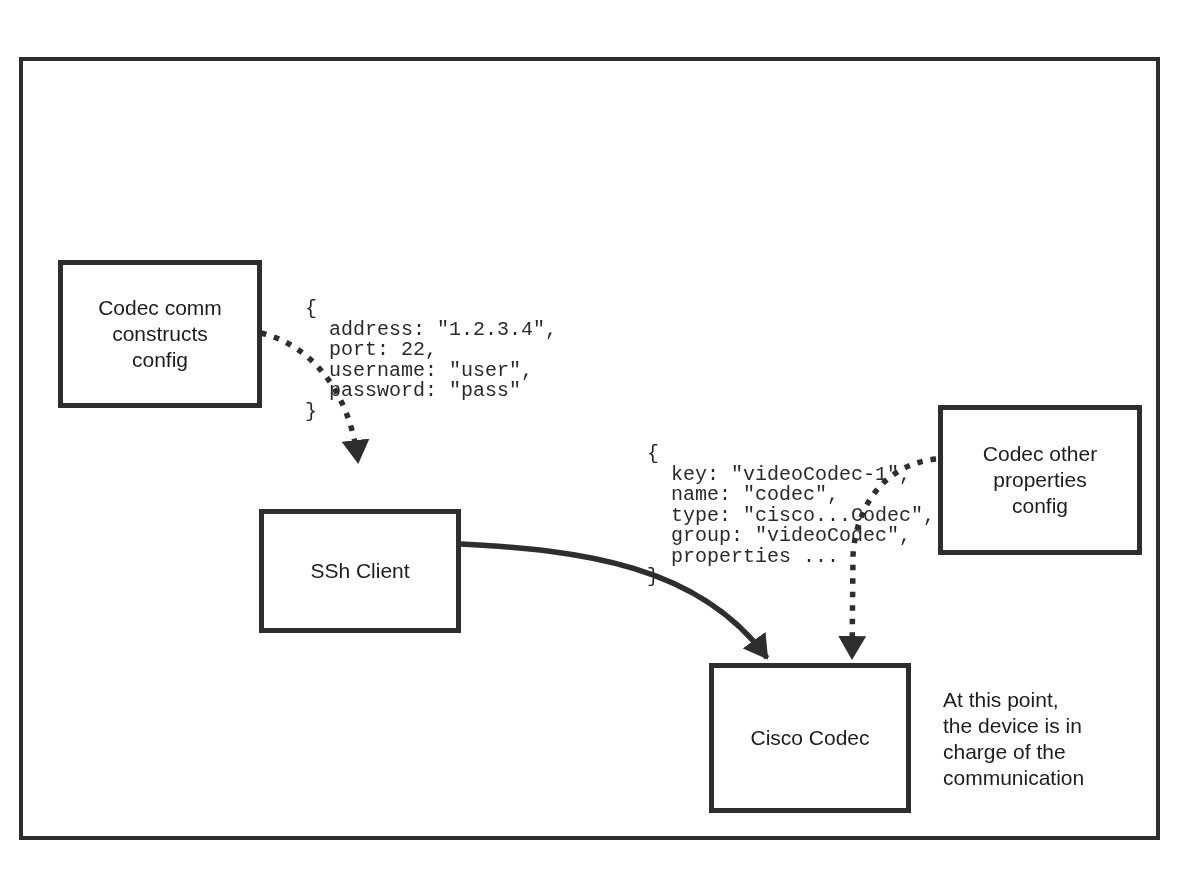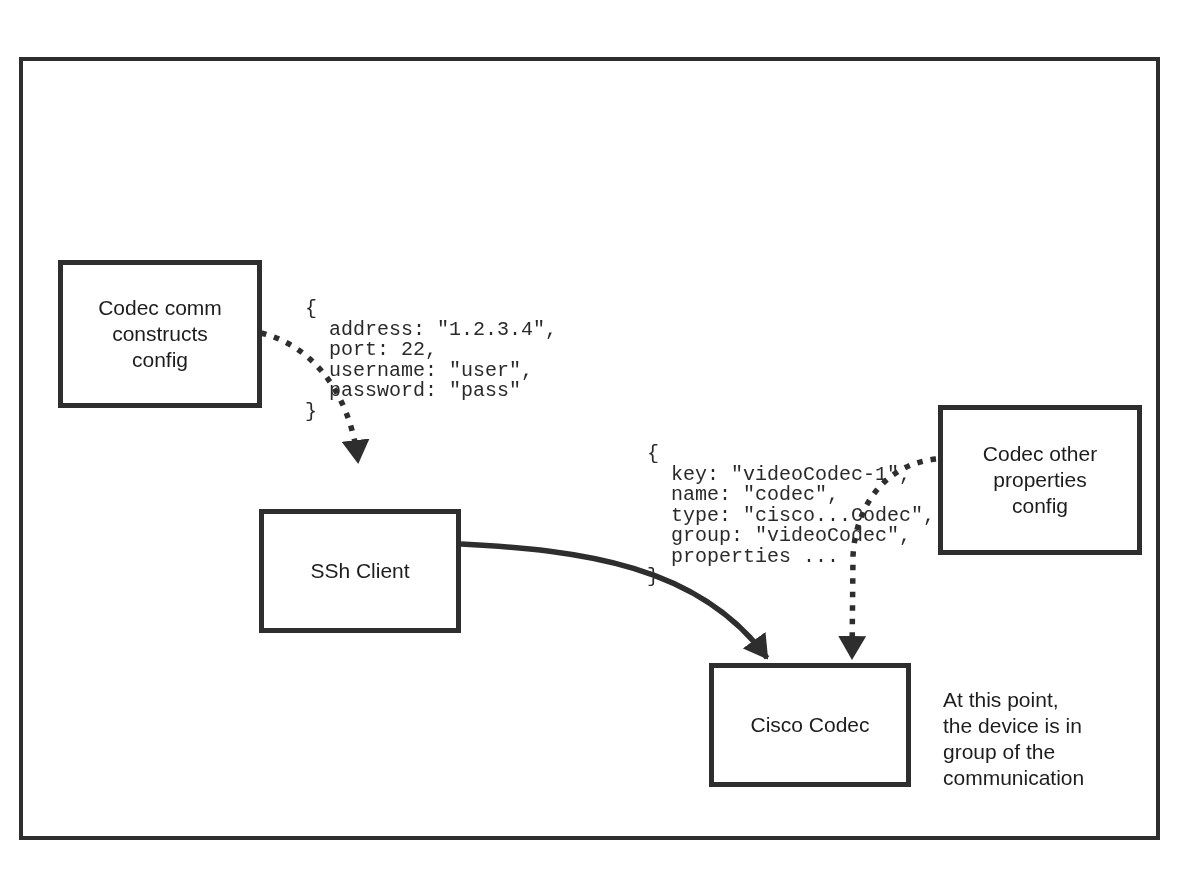--- a/index.html
+++ b/index.html
@@ -55,21 +55,21 @@
     color: #2a2a2a;
     white-space: pre;
   }
   #note-step1 { left: 60px;  top: 88px;  width: 440px; }
   #note-step2 { left: 650px; top: 93px;  width: 480px; }
   #note-result{ left: 943px; top: 687px; width: 220px; }
 
   #node-codec-comm-config  { left: 58px;  top: 260px; width: 204px; height: 148px; }
   #node-ssh-client         { left: 259px; top: 469px; width: 202px; height: 124px; margin-top: 40px; }
   #node-codec-other-config { left: 938px; top: 385px; width: 204px; height: 150px; margin-top: 20px; }
-  #node-cisco-codec        { left: 709px; top: 663px; width: 202px; height: 124px; }
+  #node-cisco-codec        { left: 709px; top: 663px; width: 202px; height: 150px; }
 
   #code-comm-properties  { left: 305px; top: 299px; }
   #code-codec-properties { left: 647px; top: 444px; }
 
   svg.arrows {
     position: absolute;
     left: 0;
     top: 0;
     pointer-events: none;
   }
@@ -78,21 +78,21 @@
 <body>
 
 <div class="stage">
 
   <div class="frame"></div>
 
 
 
   <div class="note" id="note-result">At this point,
 the device is in
-group of the
+charge of the
 communication</div>
 
   <div class="node" id="node-codec-comm-config">
     <span>Codec comm
 constructs
 config</span>
   </div>
 
   <div class="node" id="node-ssh-client">
     <span>SSh Client</span>

